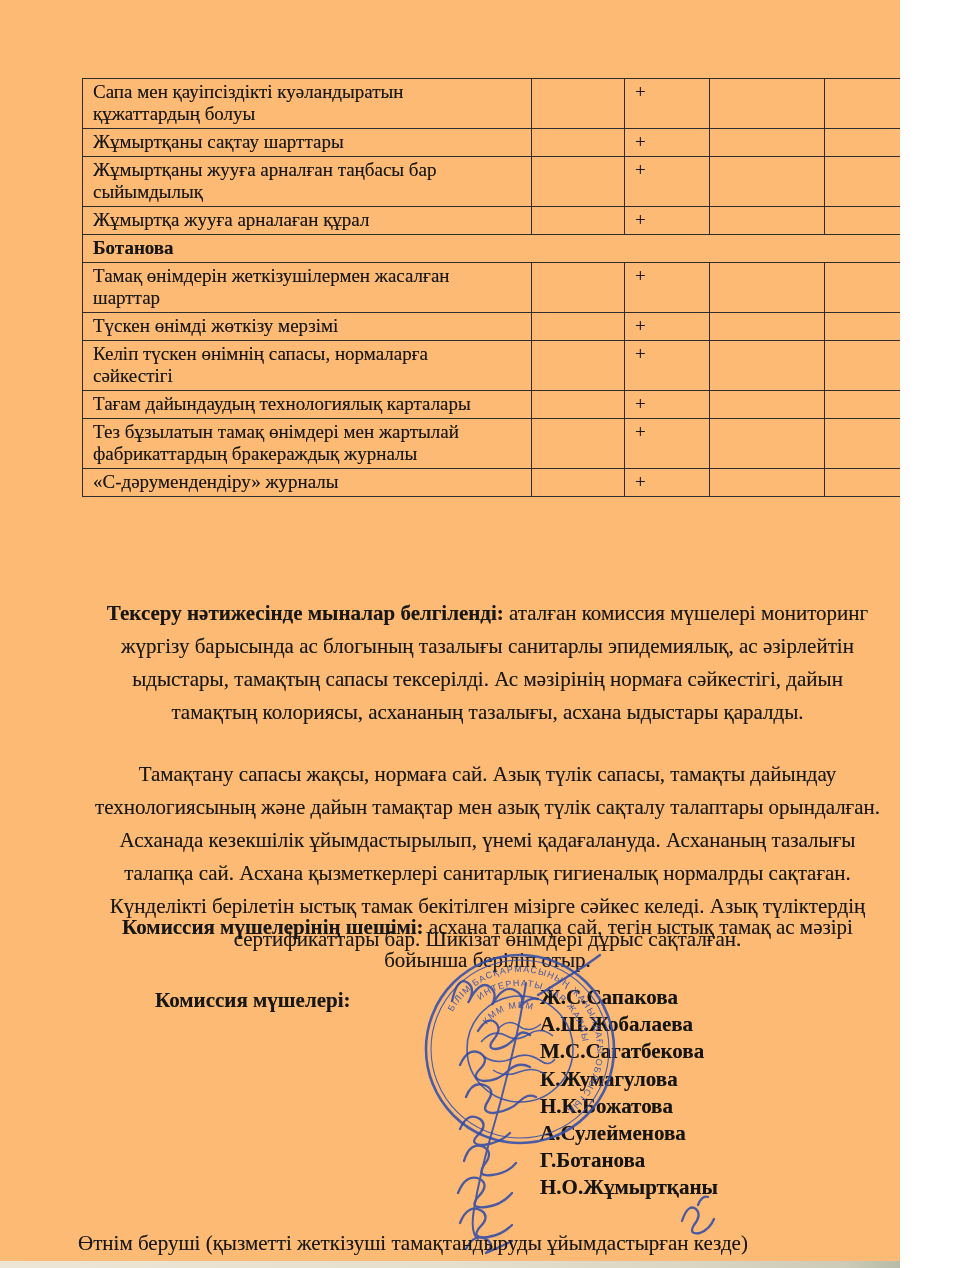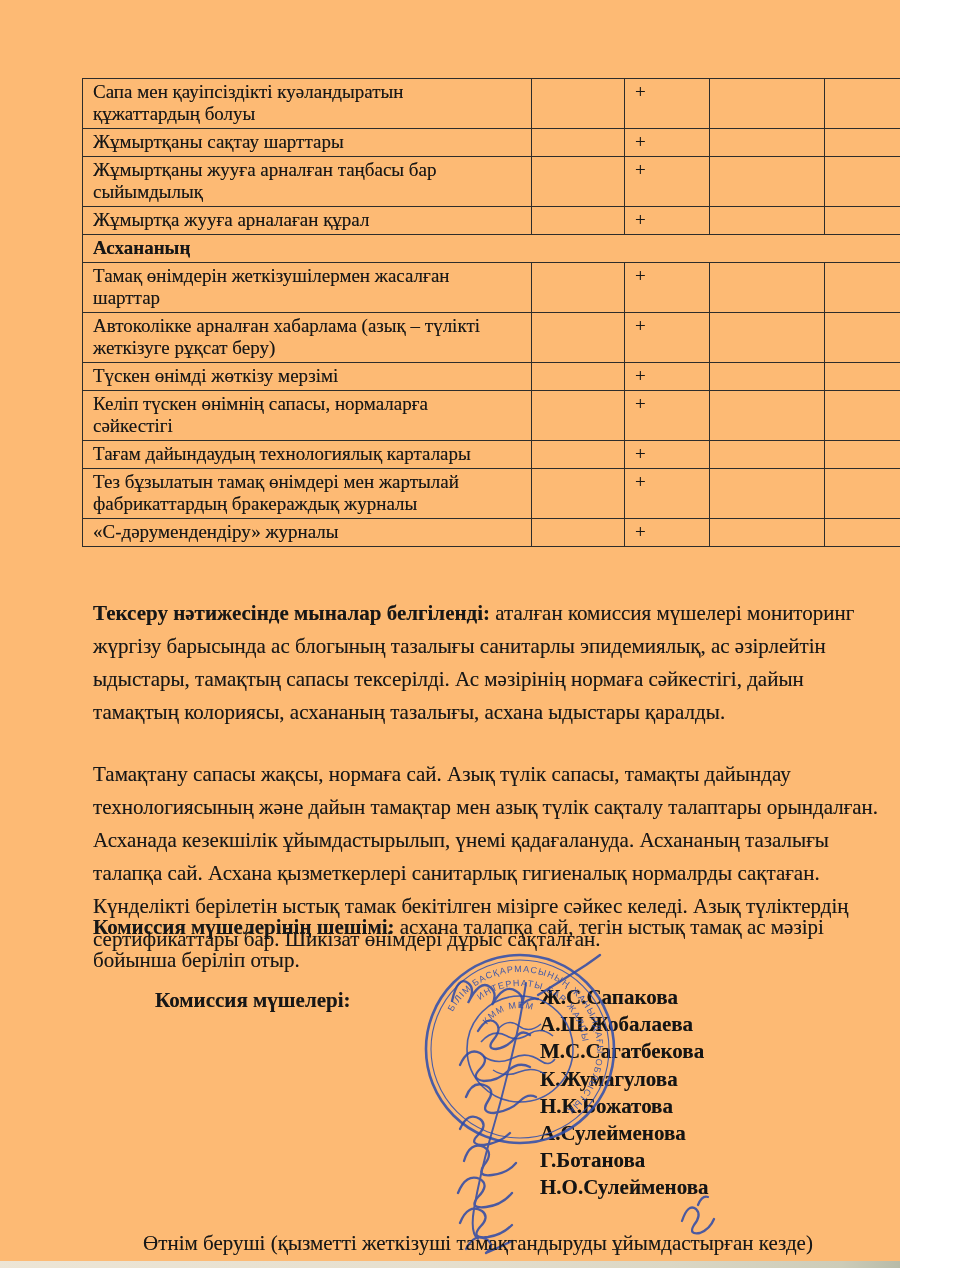--- a/index.html
+++ b/index.html
@@ -28,41 +28,41 @@
   .doc-table td.mark{padding:2px 4px 2px 10px;font-size:19px;}
   .doc-table tr.h2 td{height:43px;}
   .doc-table tr.h1 td{height:19px;}
   .doc-table tr.section td{height:17px;font-weight:bold;padding-right:8px;}
   
   .para{
     position:absolute;left:93px;width:789px;
     font-size:21px;line-height:33px;
     color:#171717;
     text-shadow:0 0 0.4px rgba(20,20,20,.4);
-    text-align:left;
+    text-align:center;
   }
   .para b{font-weight:bold;}
   #para1{top:597px;}
   #para2{top:758px;}
   #para3{top:911px;}
   .commission-label{
     position:absolute;left:155px;top:988px;
     font-size:21px;color:#171717;
     text-shadow:0 0 0.4px rgba(20,20,20,.4);
     font-weight:bold;
   }
   .members{
     position:absolute;left:540px;top:984px;width:330px;
     font-size:21px;line-height:27.2px;font-weight:700;
     color:#141414;list-style:none;margin:0;padding:0;
     text-shadow:0 0 0.4px rgba(20,20,20,.4);
   }
   .footer-line{
     position:absolute;left:78px;top:1231px;width:800px;
-    font-size:21px;color:#171717;text-align:center;
+    font-size:21px;color:#171717;
     text-shadow:0 0 0.4px rgba(20,20,20,.4);
   }
   
   .stamp-svg{position:absolute;left:421px;top:950px;}
   .sign-svg{position:absolute;left:430px;top:953px;}
   .stamp-text{font-family:"Liberation Sans",sans-serif;font-size:9px;letter-spacing:1.2px;fill:#3350ac;opacity:.92;}
   
   .scan-edge{
     position:absolute;left:0;bottom:0;width:956px;height:7px;
     background:linear-gradient(to right,#eaeDE7,#e2e6de 45%,#d5dcd2 70%,#c4cfc4 88%,#93a89f);
@@ -105,31 +105,24 @@
         <td class="mark"></td>
       </tr>
       <tr class="h1">
         <td>Жұмыртқа жууға арналаған құрал</td>
         <td class="mark"></td>
         <td class="mark">+</td>
         <td class="mark"></td>
         <td class="mark"></td>
       </tr>
       <tr class="section">
-        <td colspan="5">Асхананың</td>
+        <td colspan="5">Ботанова</td>
       </tr>
       <tr class="h2">
         <td>Тамақ өнімдерін жеткізушілермен жасалған шарттар</td>
-        <td class="mark"></td>
-        <td class="mark">+</td>
-        <td class="mark"></td>
-        <td class="mark"></td>
-      </tr>
-      <tr class="h2">
-        <td>Автоколікке арналған хабарлама (азық – түлікті жеткізуге рұқсат беру)</td>
         <td class="mark"></td>
         <td class="mark">+</td>
         <td class="mark"></td>
         <td class="mark"></td>
       </tr>
       <tr class="h1">
         <td>Түскен өнімді жөткізу мерзімі</td>
         <td class="mark"></td>
         <td class="mark">+</td>
         <td class="mark"></td>
@@ -180,21 +173,21 @@
 
   <div class="commission-label">Комиссия мүшелері:</div>
   <ul class="members">
     <li>Ж.С.Сапакова</li>
     <li>А.Ш.Жобалаева</li>
     <li>М.С.Сагатбекова</li>
     <li>К.Жумагулова</li>
     <li>Н.К.Божатова</li>
     <li>А.Сулейменова</li>
     <li>Г.Ботанова</li>
-    <li>Н.О.Сулейменова</li>
+    <li>Н.О.Жұмыртқаны</li>
   </ul>
 
   <svg class="stamp-svg" width="198" height="198" viewBox="0 0 198 198">
     <g stroke="#3350ac" fill="none" opacity="0.88">
       <circle cx="99" cy="99" r="94" stroke-width="2.6"></circle>
       <circle cx="99" cy="99" r="89" stroke-width="1.1"></circle>
       <circle cx="99" cy="99" r="53" stroke-width="1.6"></circle>
       <path d="M60,92 q12,-14 26,-6 q10,6 22,-2 q12,-8 24,2" stroke-width="1.6"></path>
       <path d="M62,106 q14,10 30,2 q14,-7 28,3 q8,6 14,-2" stroke-width="1.6"></path>
       <path d="M72,120 q12,8 26,2 q14,-6 26,2" stroke-width="1.4"></path>

